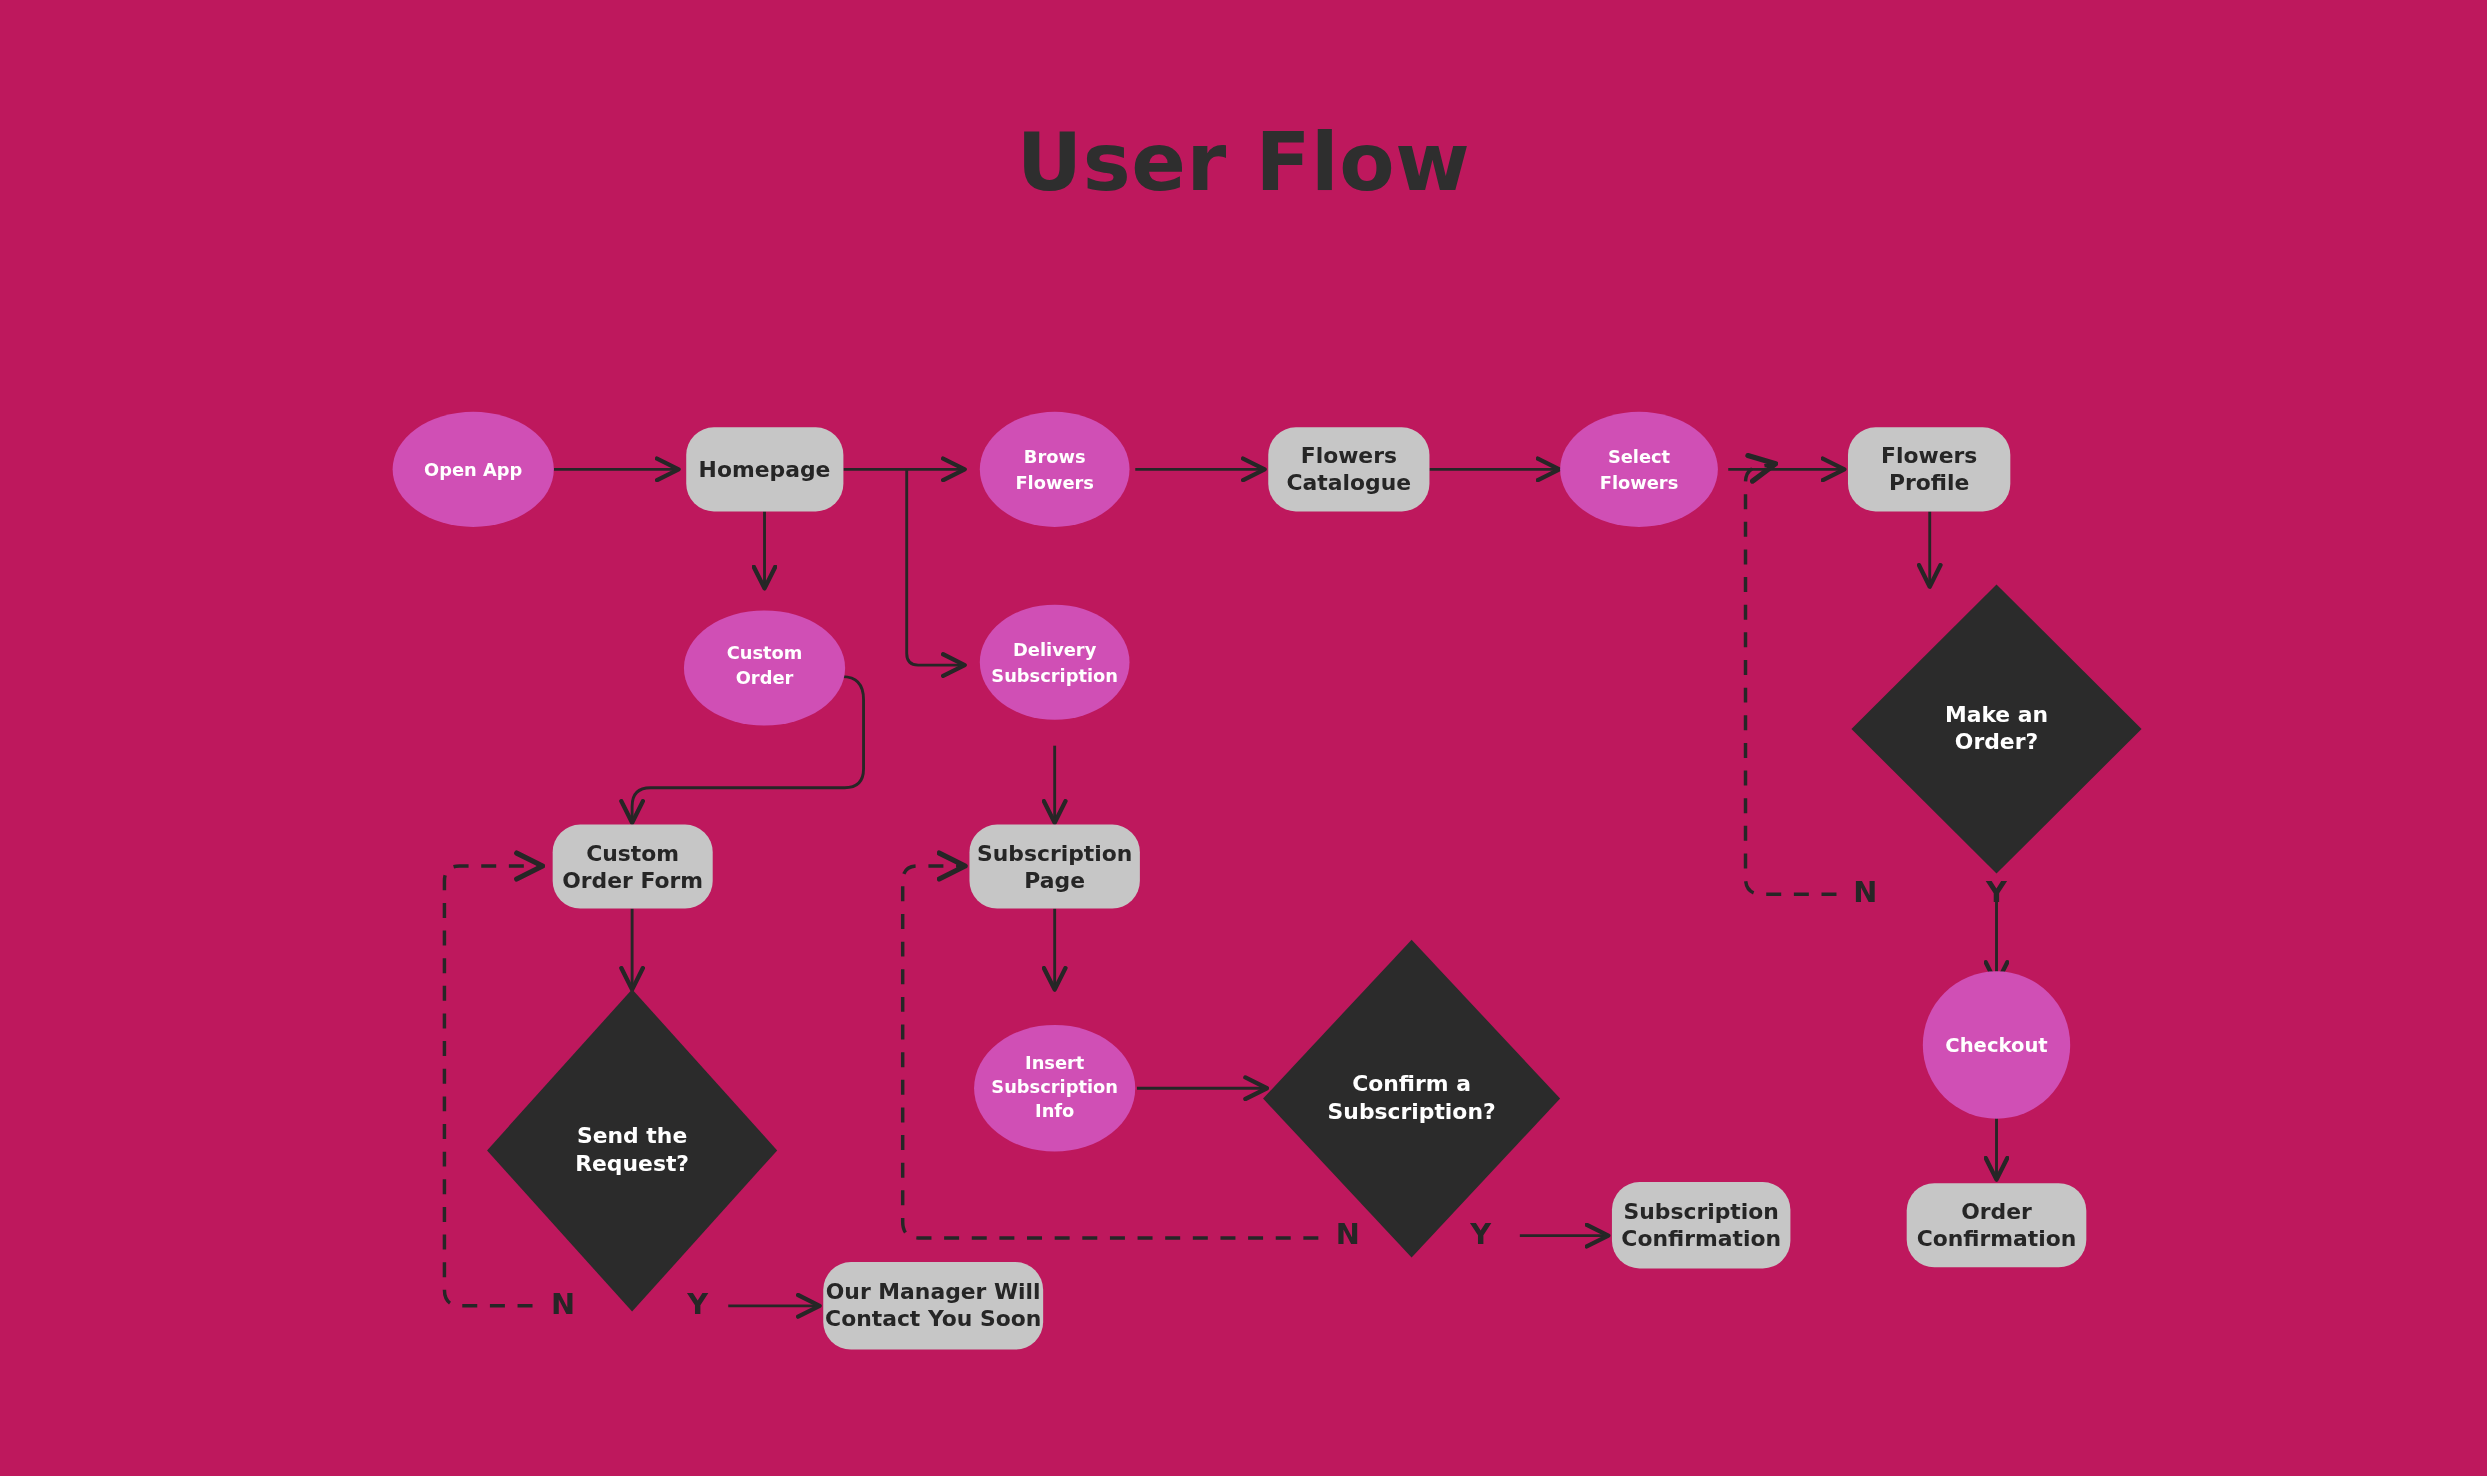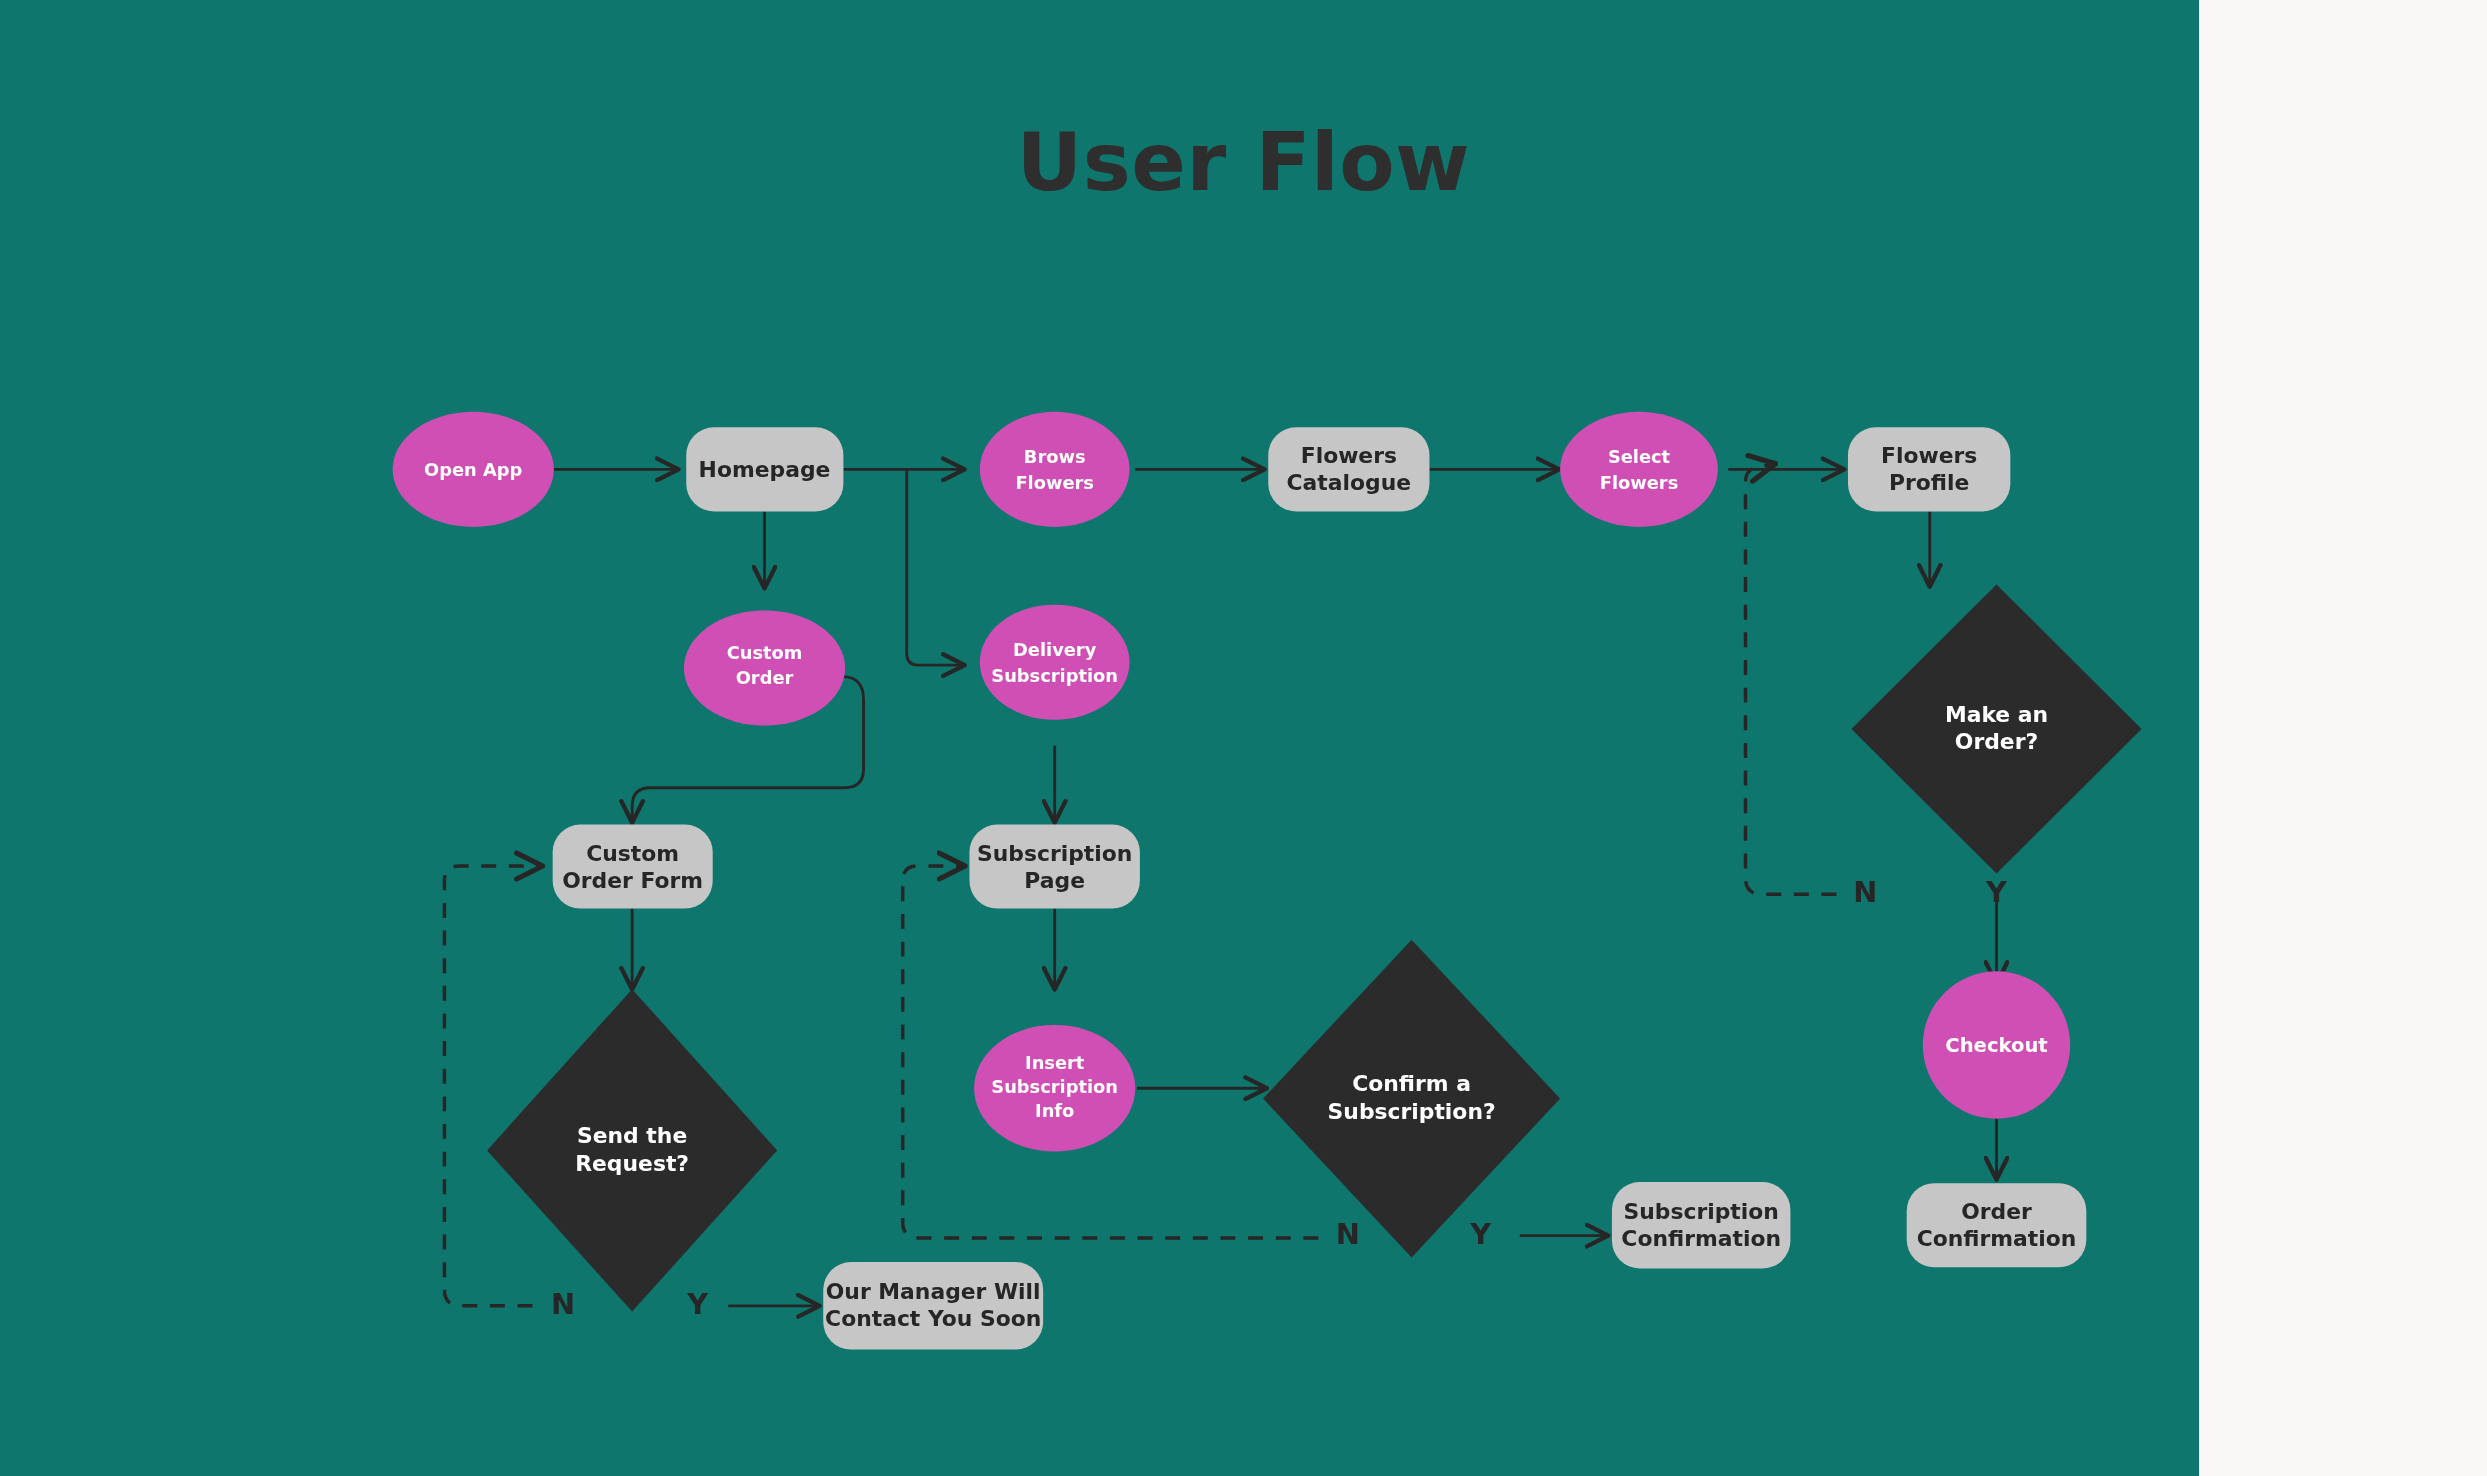--- a/index.html
+++ b/index.html
@@ -8,23 +8,23 @@
     background: #faf8f6;
   }
   body {
     width: 2487px;
     height: 1477px;
     overflow: hidden;
     font-family: "DejaVu Sans", "Liberation Sans", sans-serif;
   }
   #stage {
     position: relative;
-    width: 2199px;
+    width: 2487px;
     height: 1477px;
-    background: #0f766e;
+    background: #be185d;
   }
   #flow-svg {
     position: absolute;
     inset: 0;
     width: 2487px;
     height: 1477px;
     display: block;
   }
   .page-title-text {
     font-family: "DejaVu Sans", "Liberation Sans", sans-serif;

